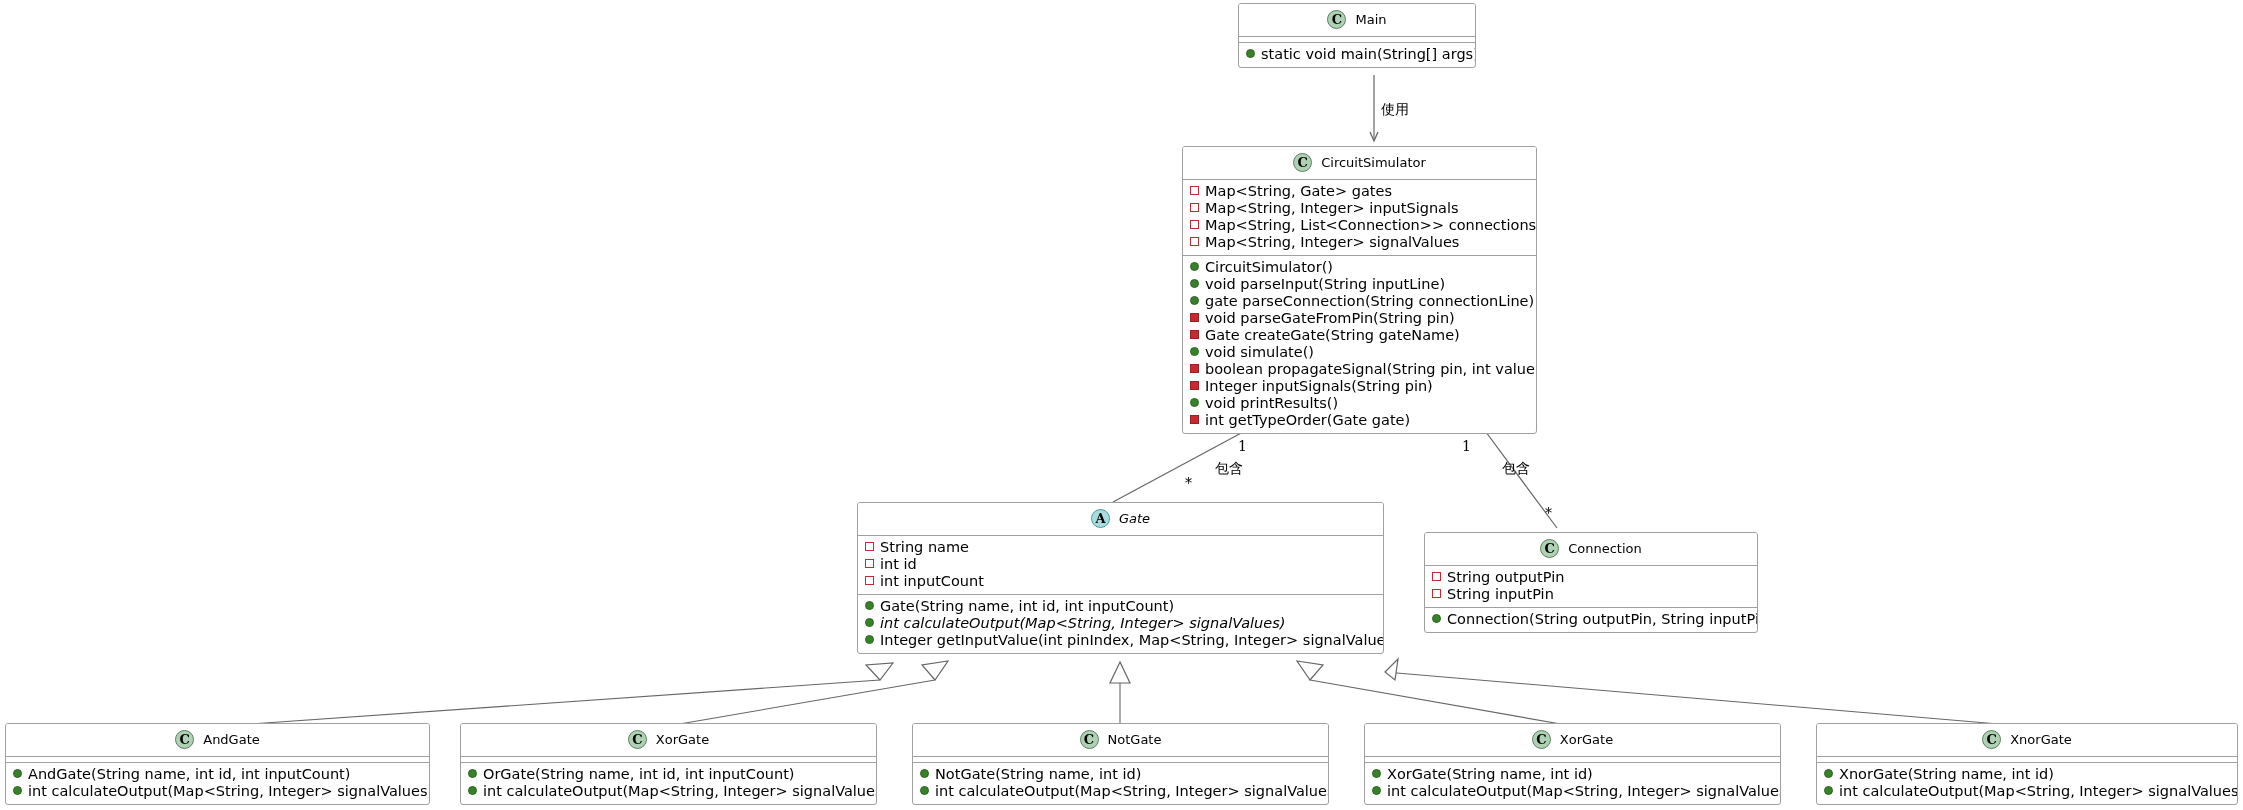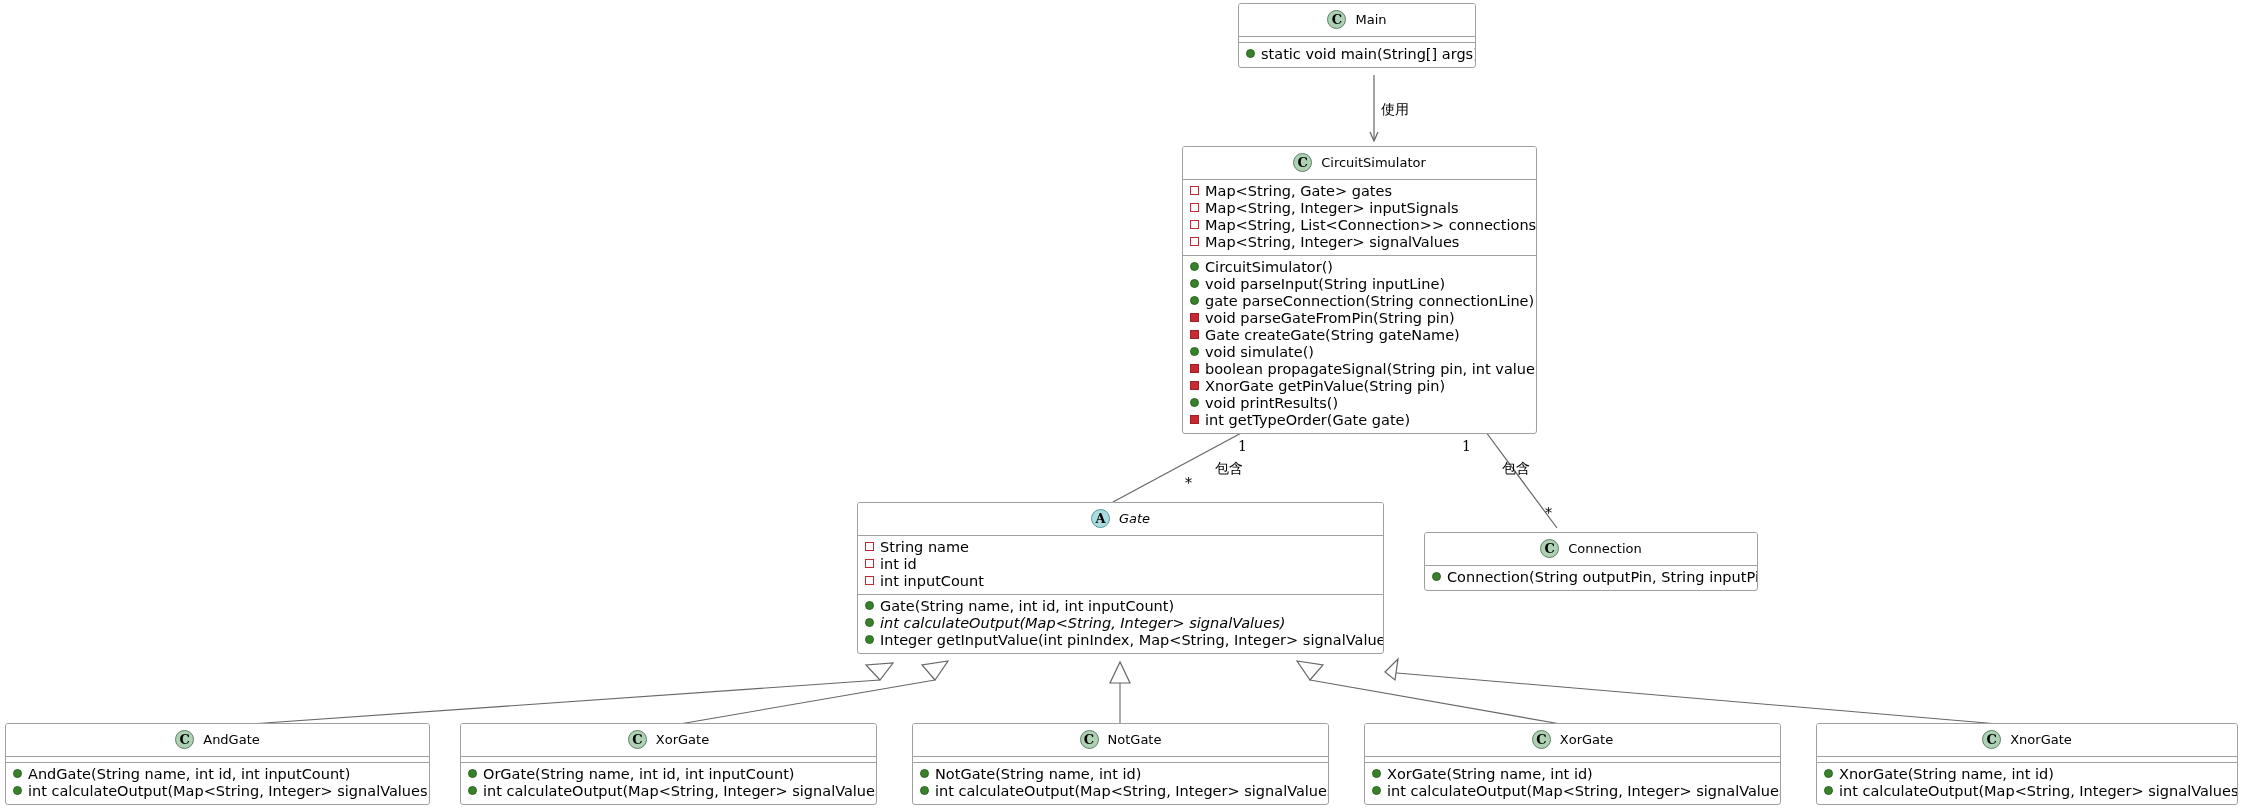--- a/index.html
+++ b/index.html
@@ -264,21 +264,21 @@
       <div class="member">
         <span class="vis public-method"></span>
         <span class="member-text">void simulate()</span>
       </div>
       <div class="member">
         <span class="vis private-method"></span>
         <span class="member-text">boolean propagateSignal(String pin, int value)</span>
       </div>
       <div class="member">
         <span class="vis private-method"></span>
-        <span class="member-text">XnorGate getPinValue(String pin)</span>
+        <span class="member-text">Integer inputSignals(String pin)</span>
       </div>
       <div class="member">
         <span class="vis public-method"></span>
         <span class="member-text">void printResults()</span>
       </div>
       <div class="member">
         <span class="vis private-method"></span>
         <span class="member-text">int getTypeOrder(Gate gate)</span>
       </div>
     </div>
@@ -319,20 +319,30 @@
     </div>
   </div>
 
   <div class="uml-class" style="left:1424px; top:532px; width:334px;">
     <div class="uml-header">
       <span class="stereo class-icon">C</span>
       <span class="uml-name">Connection</span>
     </div>
     <div class="uml-section">
       <div class="member">
+        <span class="vis private-field"></span>
+        <span class="member-text">String outputPin</span>
+      </div>
+      <div class="member">
+        <span class="vis private-field"></span>
+        <span class="member-text">String inputPin</span>
+      </div>
+    </div>
+    <div class="uml-section">
+      <div class="member">
         <span class="vis public-method"></span>
         <span class="member-text">Connection(String outputPin, String inputPin)</span>
       </div>
     </div>
   </div>
 
   <div class="uml-class" style="left:5px; top:723px; width:425px;">
     <div class="uml-header">
       <span class="stereo class-icon">C</span>
       <span class="uml-name">AndGate</span>

